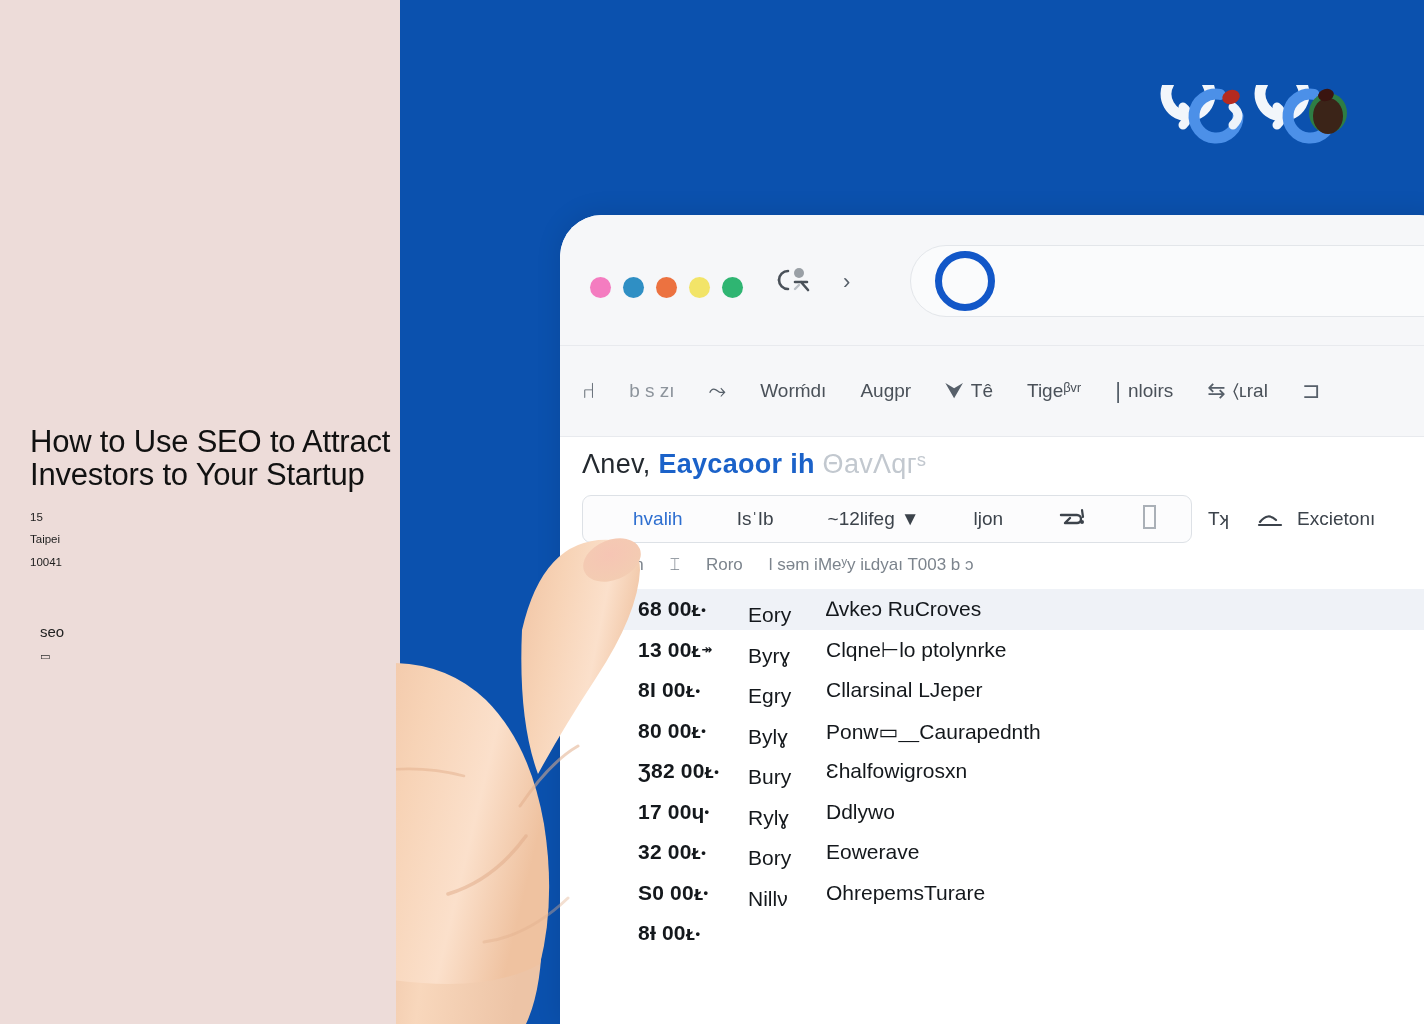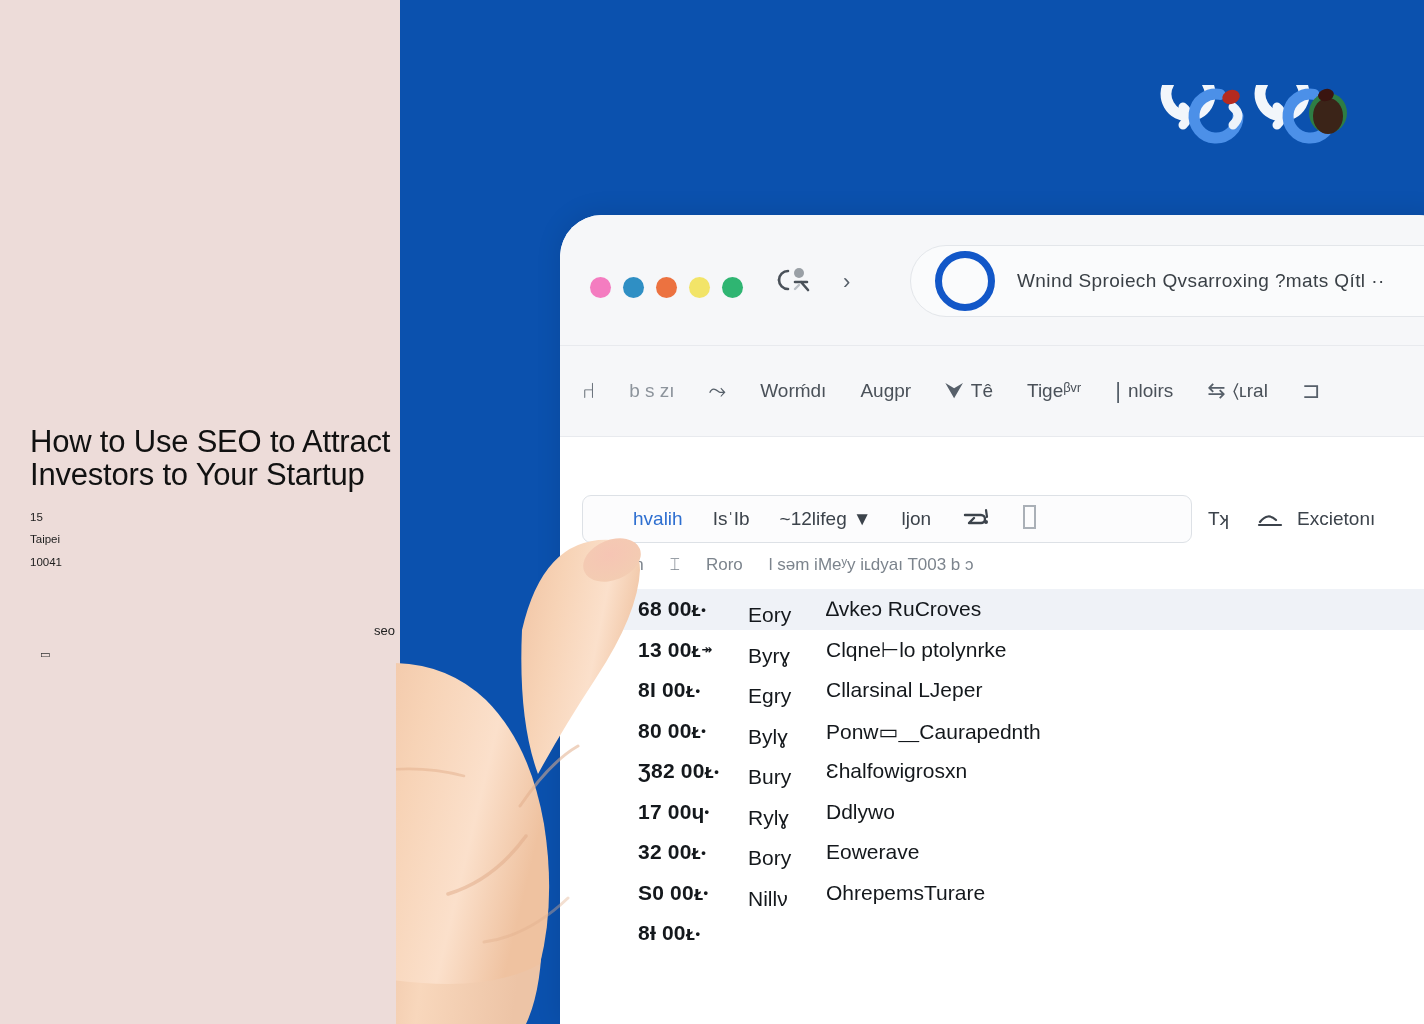--- a/index.html
+++ b/index.html
@@ -19,21 +19,21 @@
   .lp-title{
     font-size:31px;line-height:1.08;color:#111111;font-weight:400;
     letter-spacing:-0.2px;margin:0 0 14px 0;
   }
   .lp-kw{font-size:17px;color:#1a1a1a;margin:0 0 8px 0;}
   .lp-meta{font-size:11.5px;color:#1d1d1d;line-height:1.95;margin:0;}
   .lp-url{
     font-size:9.5px;color:#111;line-height:2.1;margin-top:10px;
     word-break:break-all;max-width:362px;
   }
-  .lp-seo{font-size:13px;color:#222;margin-top:50px;margin-left:10px;text-align:right;}
+  .lp-seo{font-size:15px;color:#222;margin-top:50px;margin-left:10px;}
   .lp-glyph{font-size:11px;color:#333;margin-left:10px;margin-top:10px;letter-spacing:-1px;}
 
   
   .blue-bg{
     position:absolute;left:400px;top:0;width:1024px;height:1024px;
     background:#0B51AE;
   }
 
   
   .logo{position:absolute;left:1160px;top:85px;width:200px;height:62px;}
@@ -77,21 +77,21 @@
     position:absolute;left:22px;top:12px;font-size:27px;white-space:nowrap;letter-spacing:0.3px;
   }
   .h-dark{color:#23292f;}
   .h-blue{color:#1B62C9;font-weight:700;}
   .h-gray{color:#C2C8CF;}
 
   
   .filterbar{
     position:absolute;left:22px;top:58px;width:610px;height:48px;
     border:1px solid #DDE1E6;border-radius:9px;background:#FCFCFD;
-    display:flex;align-items:center;gap:30px;padding-left:50px;box-sizing:border-box;
+    display:flex;align-items:center;gap:54px;padding-left:50px;box-sizing:border-box;
     overflow:hidden;
   }
   .fb-item{font-size:19px;color:#3c434b;white-space:nowrap;display:flex;align-items:center;gap:6px;}
   .fb-item.blue{color:#2E6FD0;}
   .filter-right{
     position:absolute;left:648px;top:58px;display:flex;align-items:center;gap:28px;height:48px;
   }
   .fr-item{font-size:19px;color:#3c434b;white-space:nowrap;display:flex;align-items:center;gap:10px;}
 
   
@@ -170,21 +170,20 @@
             <path d="M4 17 a9 9 0 0 0 9 9" stroke="#4a5159" stroke-width="2.6" fill="none" stroke-linecap="round"></path>
             <circle cx="24" cy="10" r="5" fill="#9aa0a6"></circle>
             <path d="M20 19 h12 M26 19 l7 8" stroke="#4a5159" stroke-width="2.6" fill="none" stroke-linecap="round"></path>
             <path d="M20 26 l4 -4" stroke="#b9bec4" stroke-width="2.4" fill="none" stroke-linecap="round"></path>
           </svg>
         </span>
         <span class="tb-glyph">›</span>
       </div>
       <div class="omni">
         <span class="omni-ring"></span>
-        <span class="omni-text">Wnind Sproiech Qvsarroxing ?mats Qítl  ··</span>
       </div>
     </div>
 
     <div class="toolbar">
       <span class="tb-item">
         <span class="tb-glyph">⑁</span>
       </span>
       <span class="tb-item gray">b s zı</span>
       <span class="tb-item gray">
         <span class="tb-glyph">⤳</span>
@@ -204,20 +203,25 @@
         <span class="tb-glyph">⇆</span>
         <span>〈ʟral</span>
       </span>
       <span class="tb-item">
         <span class="tb-glyph">⊐</span>
       </span>
     </div>
 
     <div class="content">
 
+      <div class="headline">
+        <span class="h-dark">Λnev,</span>
+        <span class="h-blue">Eaycaoor ih</span>
+        <span class="h-gray">ΘavΛqгˢ</span>
+      </div>
 
       <div class="filterbar">
         <span class="fb-item blue">hvalih</span>
         <span class="fb-item">IsˈIb</span>
         <span class="fb-item">
           <span>~12lifeg</span>
           <span>▼</span>
         </span>
         <span class="fb-item">ljon</span>
         <span class="fb-item">

